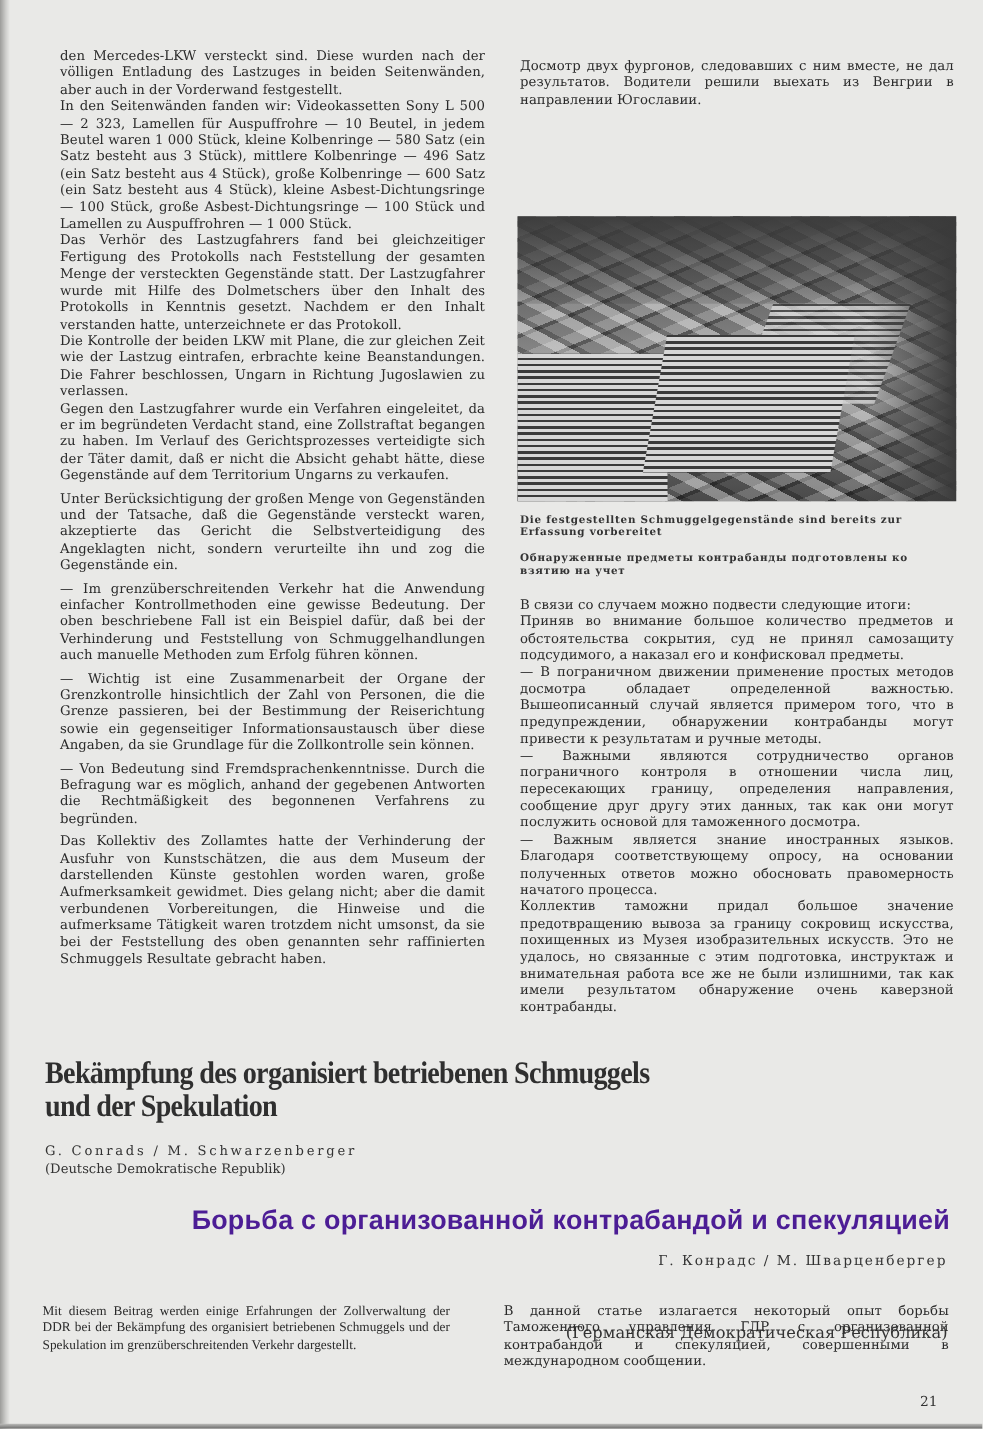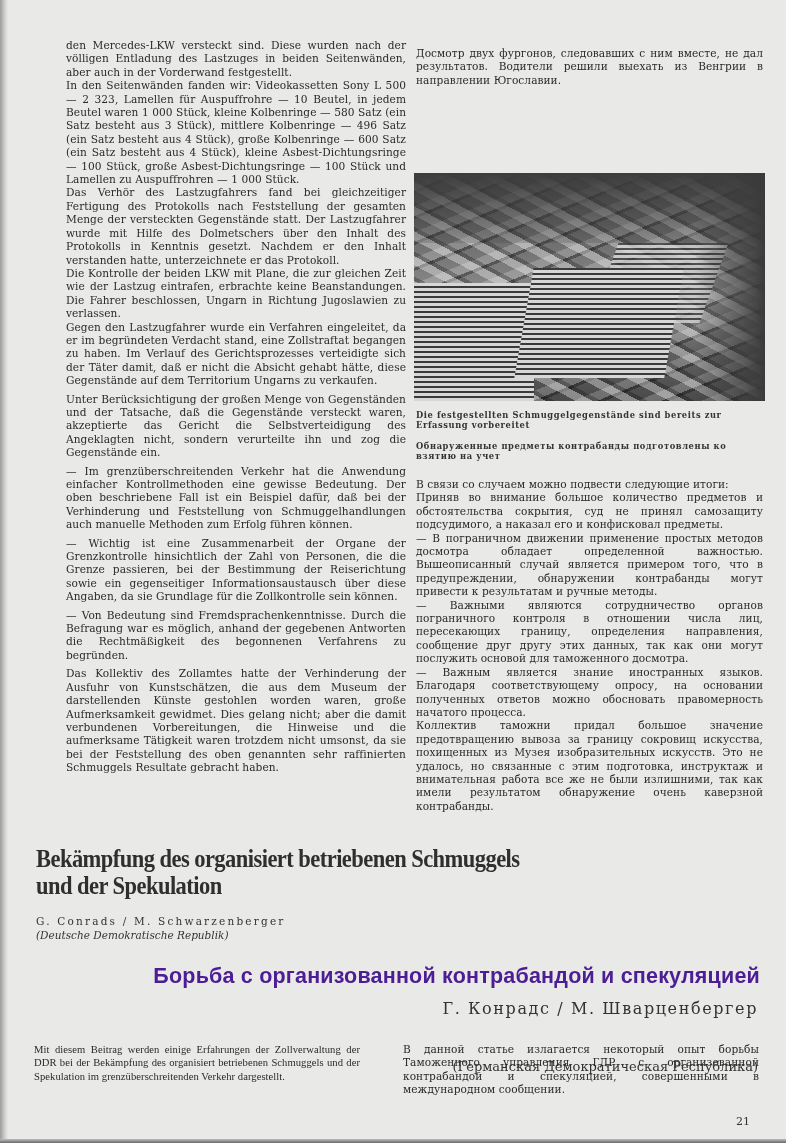--- a/index.html
+++ b/index.html
@@ -16,21 +16,21 @@
   }
   .col {
     position: absolute;
     font-size: 10.6px;
     line-height: 13.4px;
     text-align: justify;
     letter-spacing: 0.05px;
   }
   .col p { margin: 0; }
   .col p.gap { margin-top: 5px; }
-  #left-col { left: 48px; top: 39px; width: 340px; margin-left: 18px; }
+  #left-col { left: 48px; top: 39px; width: 340px; }
   #right-col-top { left: 416px; top: 47px; width: 347px; }
   #right-col-bottom { left: 416px; top: 478px; width: 347px; }
   .photo {
     position: absolute; left: 414px; top: 173px; width: 351px; height: 228px;
     background:
       repeating-linear-gradient(28deg, rgba(255,255,255,0.0) 0 10px, rgba(255,255,255,0.35) 10px 18px, rgba(0,0,0,0.25) 18px 22px),
       repeating-linear-gradient(-22deg, rgba(0,0,0,0.0) 0 12px, rgba(0,0,0,0.3) 12px 15px, rgba(255,255,255,0.2) 15px 24px),
       linear-gradient(to bottom, #5a5a5a 0%, #6e6e6e 30%, #8e8e8e 55%, #5f5f5f 80%, #4a4a4a 100%);
     overflow: hidden;
   }
@@ -60,31 +60,31 @@
     letter-spacing: -0.6px; transform: scaleX(0.9); transform-origin: left top;
     white-space: nowrap;
   }
   .title-de span { display: block; }
   .authors-de {
     position: absolute; left: 36px; top: 915px;
     font-size: 10.5px; line-height: 13px; letter-spacing: 2.2px; color: #333;
   }
   .country-de {
     position: absolute; left: 36px; top: 929px;
-    font-size: 10.5px; line-height: 13px; color: #333; font-style: italic;
+    font-size: 10.5px; line-height: 13px; color: #333;
   }
   .title-ru {
     position: absolute; left: 130px; top: 963px; width: 630px; text-align: right;
     font-family: Liberation Sans, sans-serif;
     font-weight: bold; font-size: 21.5px; line-height: 26px; color: #4c1d95;
     letter-spacing: 0.2px; white-space: nowrap;
   }
   .authors-ru {
     position: absolute; right: 28px; top: 1002px; text-align: right;
-    font-size: 16px; line-height: 13px; letter-spacing: 1.6px; color: #333;
+    font-size: 11px; line-height: 13px; letter-spacing: 1.6px; color: #333;
   }
   .country-ru {
     position: absolute; right: 28px; top: 1016px; 
     font-size: 13px; line-height: 13px; color: #333; margin-top: 44px;
   }
   #abstract-de { left: 34px; top: 1043px; width: 326px; font-family: Liberation Serif, serif; }
   #abstract-ru { left: 403px; top: 1043px; width: 356px; }
   .page-number {
     position: absolute; left: 736px; top: 1115px;
     font-size: 11px; color: #333;

